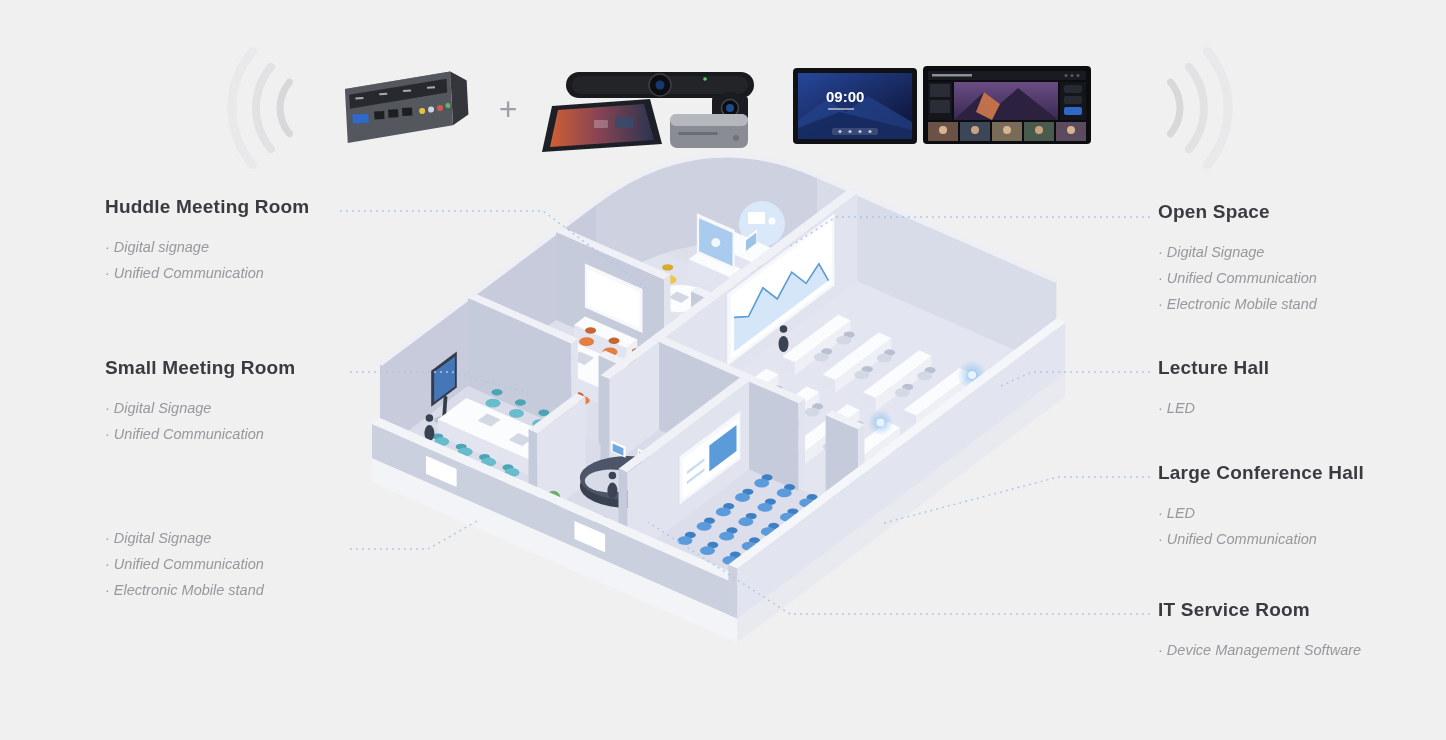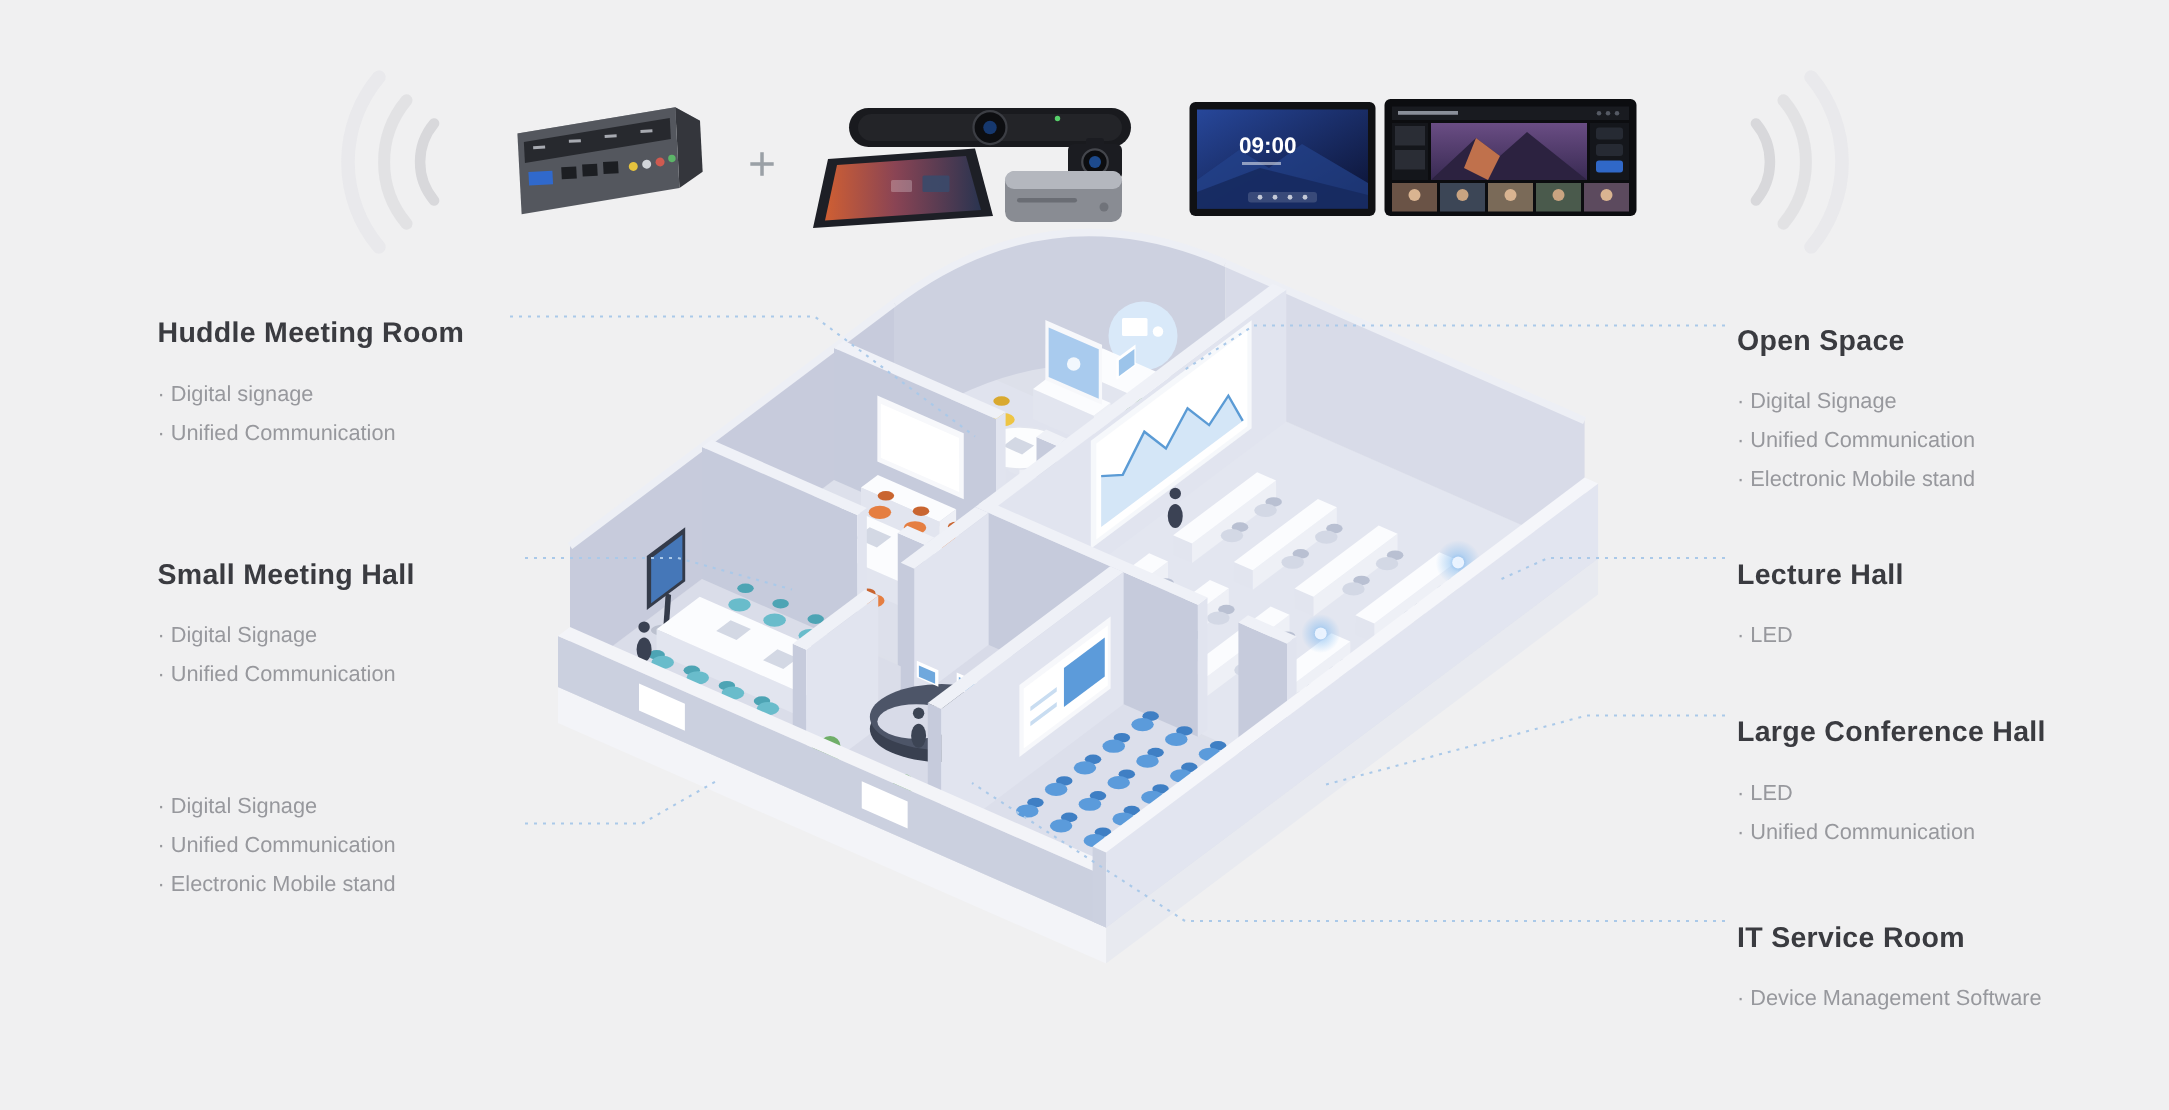--- a/index.html
+++ b/index.html
@@ -1,20 +1,20 @@
 <!DOCTYPE html>
 <html><head>
 <meta charset="utf-8">
 <style>
   html,body{margin:0;padding:0;background:#f0f0f1;font-family:"Liberation Sans",sans-serif;}
   .stage{position:relative;width:1446px;height:740px;overflow:hidden;background:#f0f0f1;}
   svg.scene{position:absolute;left:0;top:0;}
   .room-label{position:absolute;color:#3e3f44;}
-  .room-label h3{margin:16px 0 15px 0;font-size:19px;font-weight:600;letter-spacing:.2px;color:#3a3b40;line-height:24px;}
-  .room-label ul{list-style:none;margin:0;padding:0;}
+  .room-label h3{margin:0 0 15px 0;font-size:19px;font-weight:600;letter-spacing:.2px;color:#3a3b40;line-height:24px;}
+  .room-label ul{list-style:none;margin:0;padding:0;font-style:italic;}
   .room-label li{font-size:14.5px;color:#97989d;line-height:26px;}
 </style>
 </head>
 <body>
 
 <div class="stage">
 
 <svg class="scene" width="1446" height="740" viewBox="0 0 1446 740">
   <defs>
     <radialGradient id="glowG">
@@ -438,21 +438,21 @@
 </svg>
 
 <div class="room-label" style="left:105px;top:195px;width:260px">
   <h3>Huddle Meeting Room</h3>
   <ul>
     <li>· Digital signage</li>
     <li>· Unified Communication</li>
   </ul>
 </div>
 <div class="room-label" style="left:105px;top:356px;width:260px">
-  <h3>Small Meeting Hall</h3>
+  <h3>Small Meeting Room</h3>
   <ul>
     <li>· Digital Signage</li>
     <li>· Unified Communication</li>
   </ul>
 </div>
 <div class="room-label" style="left:105px;top:525px;width:175px">
   <ul>
     <li>· Digital Signage</li>
     <li>· Unified Communication</li>
     <li>· Electronic Mobile stand</li>

